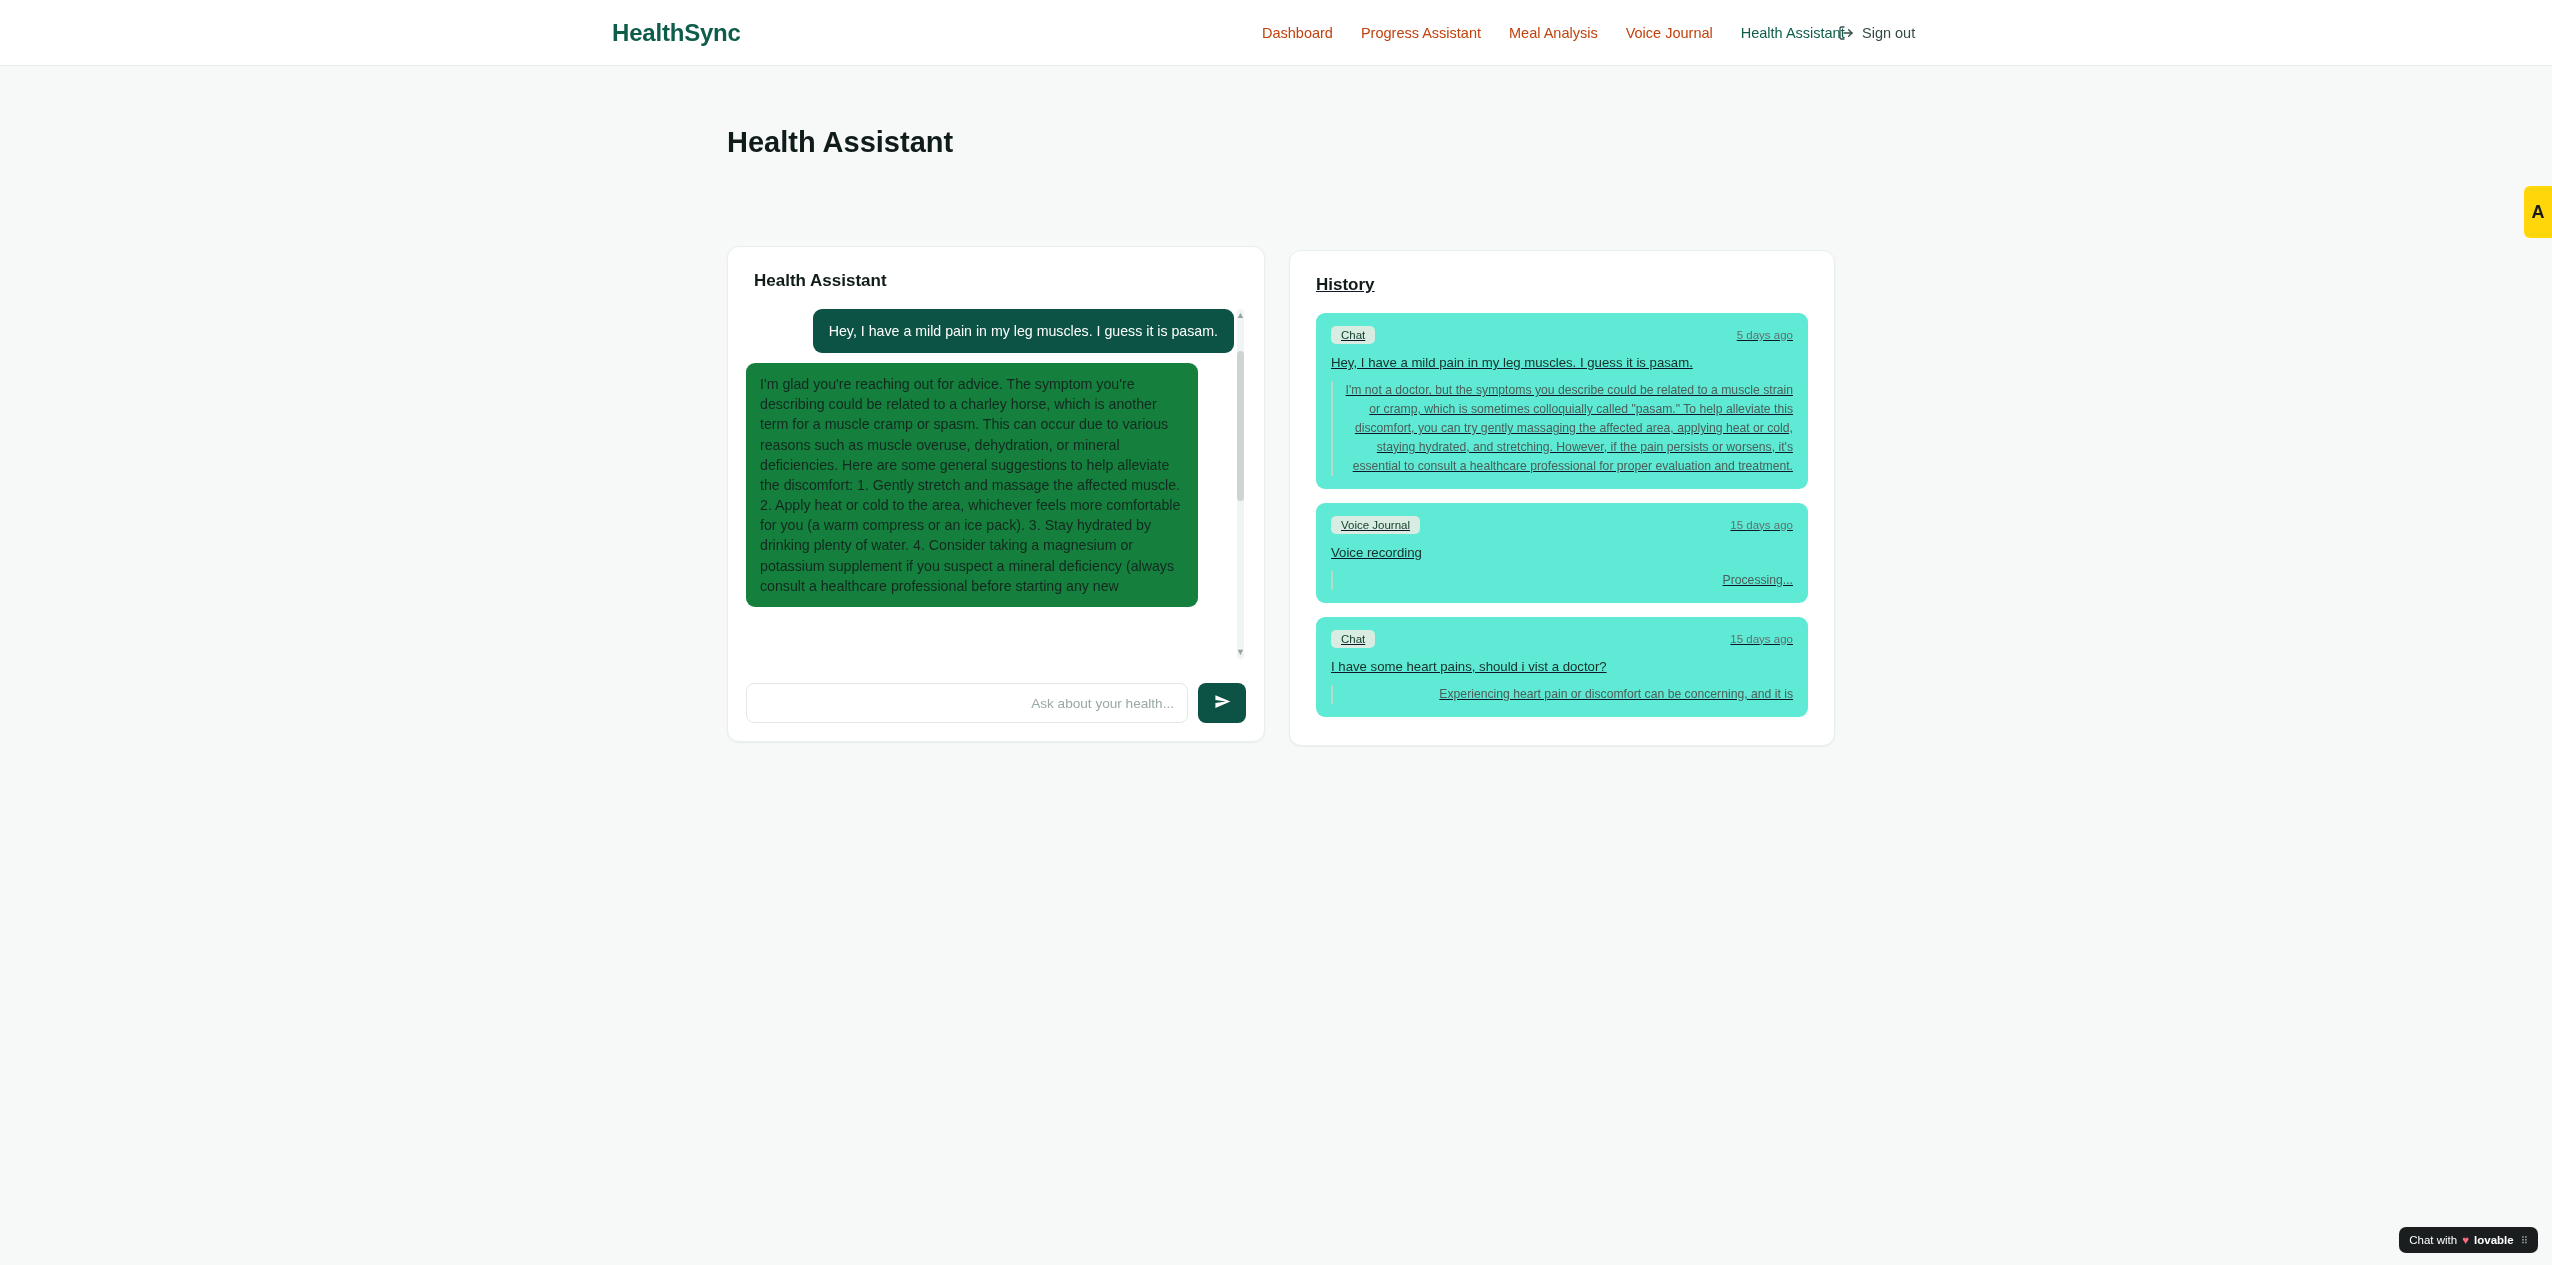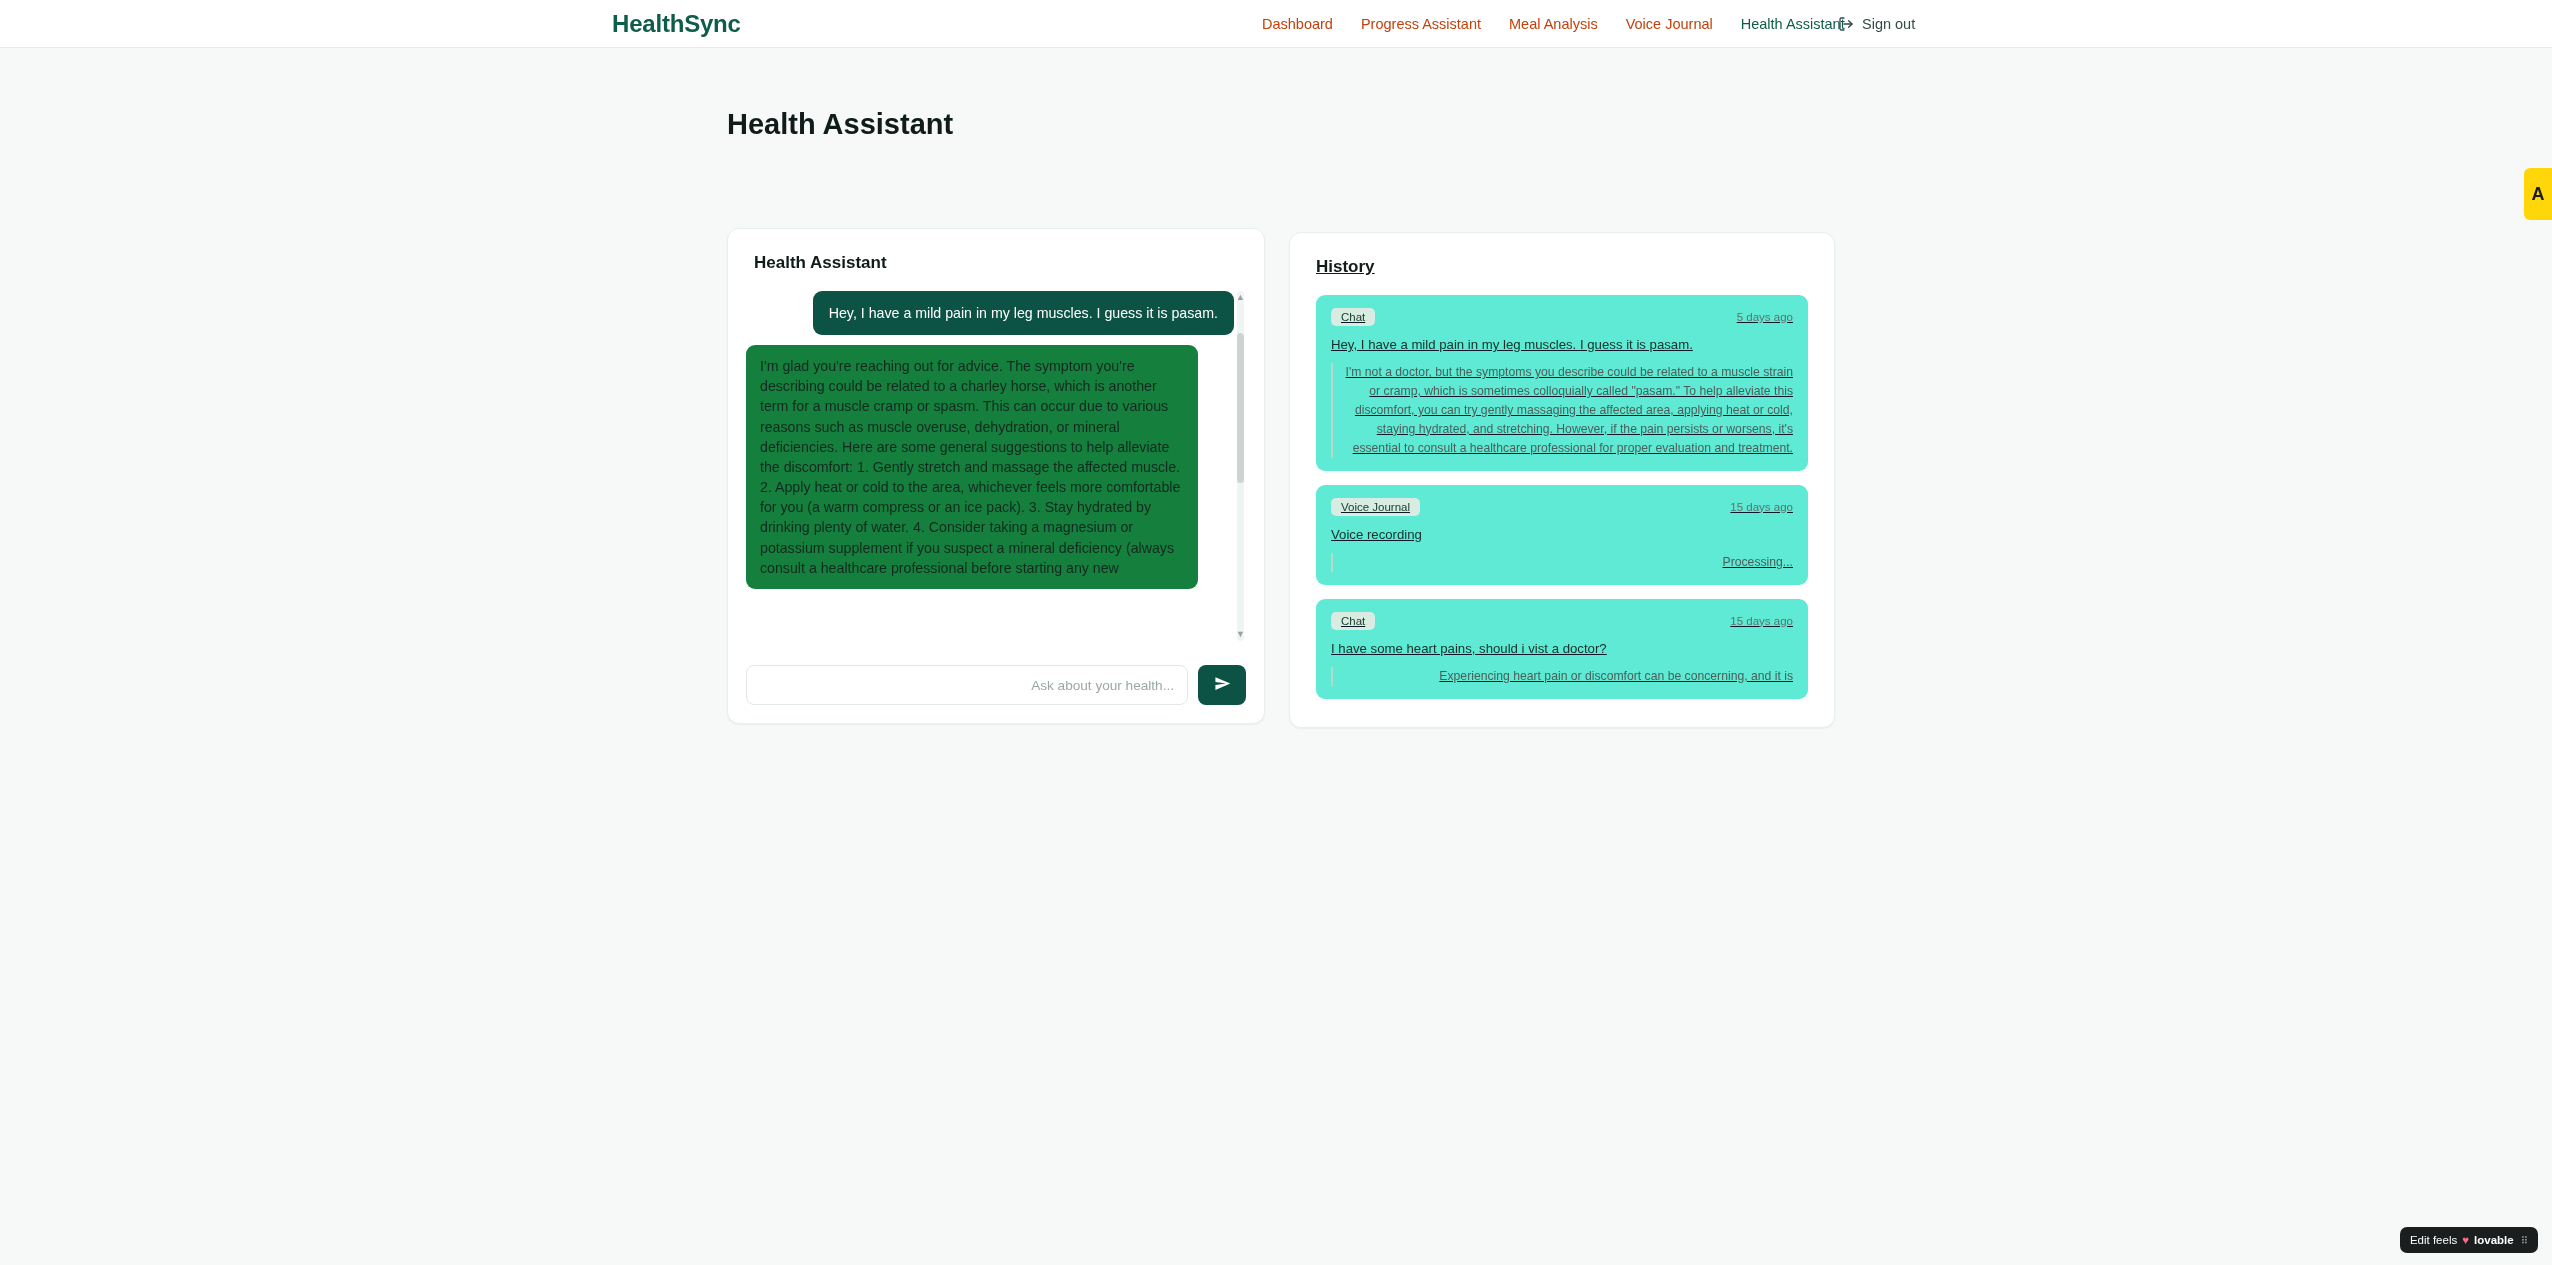--- a/index.html
+++ b/index.html
@@ -7,21 +7,21 @@
     width: 2552px;
     height: 1265px;
     background: #f7f9f9;
     font-family: "Liberation Sans", sans-serif;
     color: #0f172a;
     overflow: hidden;
   }
 
   
   .navbar {
-    height: 48px;
+    height: 66px;
     background: #ffffff;
     border-bottom: 1px solid #e8ecec;
     display: flex;
     align-items: center;
     position: relative;
   }
   .brand {
     position: absolute;
     left: 612px;
     font-size: 24px;
@@ -355,17 +355,17 @@
         <div class="hi-reply">Experiencing heart pain or discomfort can be concerning, and it is</div>
       </div>
 
     </div>
   </div>
 
   <div class="a11y-tab">A</div>
 </div>
 
 <div class="edit-badge">
-  <span>Edit feels</span>
+  <span>Chat with</span>
   <span class="heart">♥</span>
   <span class="lovable">lovable</span>
   <span class="dots">⠿</span>
 </div>
 
 </body></html>

